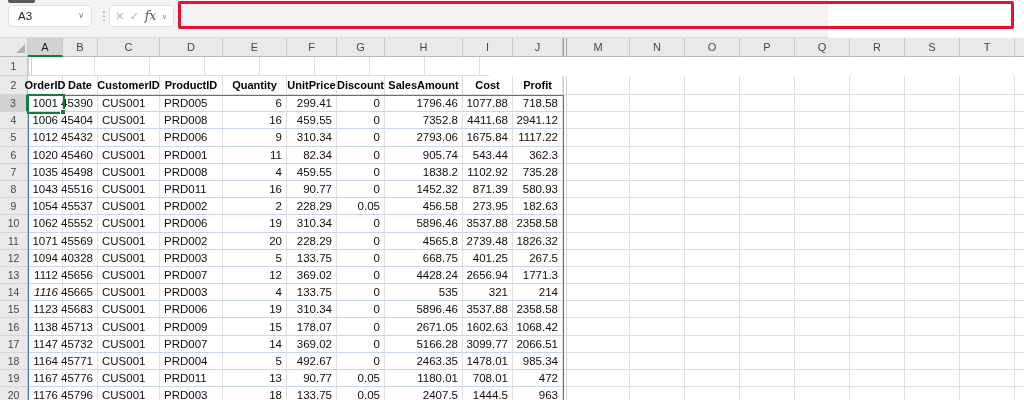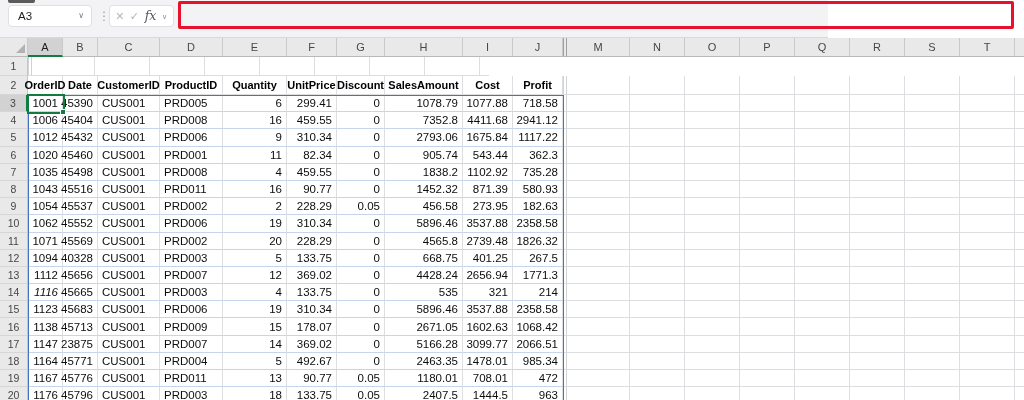--- a/index.html
+++ b/index.html
@@ -160,21 +160,21 @@
         </div>
         <div class="row r-data">
           <div class="gut sel">3</div>
           <div class="cell num spill-line" style="width: 35px;">1001</div>
           <div class="cell num spill-line" style="width: 35px;">45390</div>
           <div class="cell txt spill-line" style="width: 62px;">CUS001</div>
           <div class="cell txt spill-line" style="width: 63px;">PRD005</div>
           <div class="cell num spill-line" style="width: 64px;">6</div>
           <div class="cell num spill-line" style="width: 50px;">299.41</div>
           <div class="cell num spill-line" style="width: 48px;">0</div>
-          <div class="cell num spill-line" style="width: 78px;">1078.79</div>
+          <div class="cell num spill-line" style="width: 78px;">1796.46</div>
           <div class="cell num spill-line" style="width: 50px;">1077.88</div>
           <div class="cell num spill-line" style="width: 50px;">718.58</div>
           <div class="hidden-gap-b"></div>
           <div class="cell" style="width: 63px;"></div>
           <div class="cell" style="width: 55px;"></div>
           <div class="cell" style="width: 55px;"></div>
           <div class="cell" style="width: 55px;"></div>
           <div class="cell" style="width: 55px;"></div>
           <div class="cell" style="width: 55px;"></div>
           <div class="cell" style="width: 55px;"></div>
@@ -476,21 +476,21 @@
           <div class="cell" style="width: 55px;"></div>
           <div class="cell" style="width: 55px;"></div>
           <div class="cell" style="width: 55px;"></div>
           <div class="cell" style="width: 55px;"></div>
           <div class="cell" style="width: 55px;"></div>
           <div class="cell" style="width: 9px; border-right: none;"></div>
         </div>
         <div class="row r-data">
           <div class="gut">17</div>
           <div class="cell num spill-line" style="width: 35px;">1147</div>
-          <div class="cell num spill-line" style="width: 35px;">23875</div>
+          <div class="cell num spill-line" style="width: 35px;">45732</div>
           <div class="cell txt spill-line" style="width: 62px;">CUS001</div>
           <div class="cell txt spill-line" style="width: 63px;">PRD007</div>
           <div class="cell num spill-line" style="width: 64px;">14</div>
           <div class="cell num spill-line" style="width: 50px;">369.02</div>
           <div class="cell num spill-line" style="width: 48px;">0</div>
           <div class="cell num spill-line" style="width: 78px;">5166.28</div>
           <div class="cell num spill-line" style="width: 50px;">3099.77</div>
           <div class="cell num spill-line" style="width: 50px;">2066.51</div>
           <div class="hidden-gap-b"></div>
           <div class="cell" style="width: 63px;"></div>

